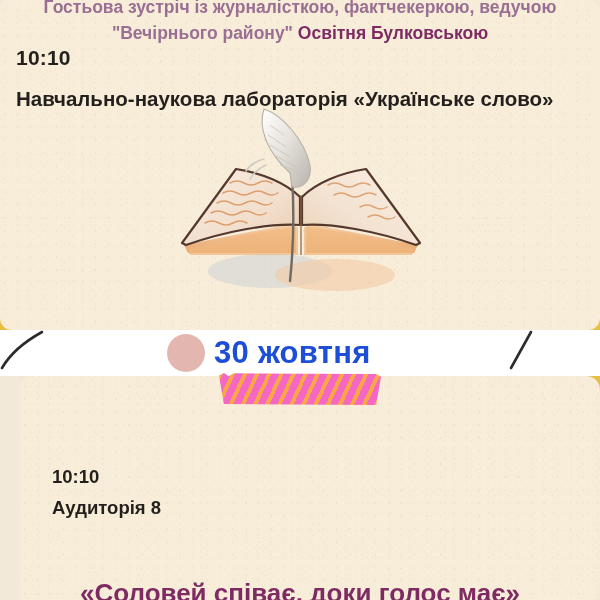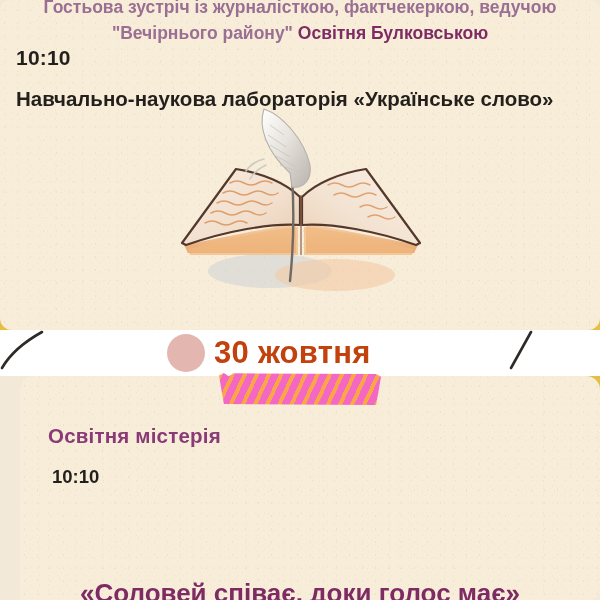--- a/index.html
+++ b/index.html
@@ -78,21 +78,21 @@
   
   .book-wrap{position:absolute;left:170px;top:103px;width:262px;height:205px;}
 
   
   .date-dot{
     position:absolute;left:167px;top:334px;width:38px;height:38px;
     border-radius:50%;background:#e3b7b0;
   }
   .date-text{
     position:absolute;left:214px;top:335px;
-    font-size:31px;font-weight:700;color:#c2410c;letter-spacing:.3px;
+    font-size:31px;font-weight:700;color:#1d4ed8;letter-spacing:.3px;
   }
   .tape{
     position:absolute;left:219px;top:373px;width:162px;height:32px;
     background:#f45cc0;
     background-image:repeating-linear-gradient(115deg,
       #f9a03c 0 4px, transparent 4px 11px);
     clip-path:polygon(0 8%,3% 0,6% 10%,9% 1%,97% 3%,100% 12%,97% 100%,3% 97%);
     opacity:.92;
   }
 
@@ -211,18 +211,18 @@
 
       <path d="M94 56 C 86 58, 80 62, 76 68" stroke="#cfcac3" stroke-width="1.6" fill="none" stroke-linecap="round"></path>
       <path d="M96 62 C 88 66, 83 70, 80 76" stroke="#cfcac3" stroke-width="1.6" fill="none" stroke-linecap="round"></path>
     </svg>
   </div>
 
   <div class="date-dot"></div>
   <div class="date-text">30 жовтня</div>
   <div class="tape"></div>
 
-  <div class="sect-title">Освітня містерія</div>
   <div class="sect-time">10:10</div>
+  <div class="sect-room">Аудиторія 8</div>
 
   <div class="quote">«Соловей співає, доки голос має»</div>
 
 </div>
 
 </body></html>

